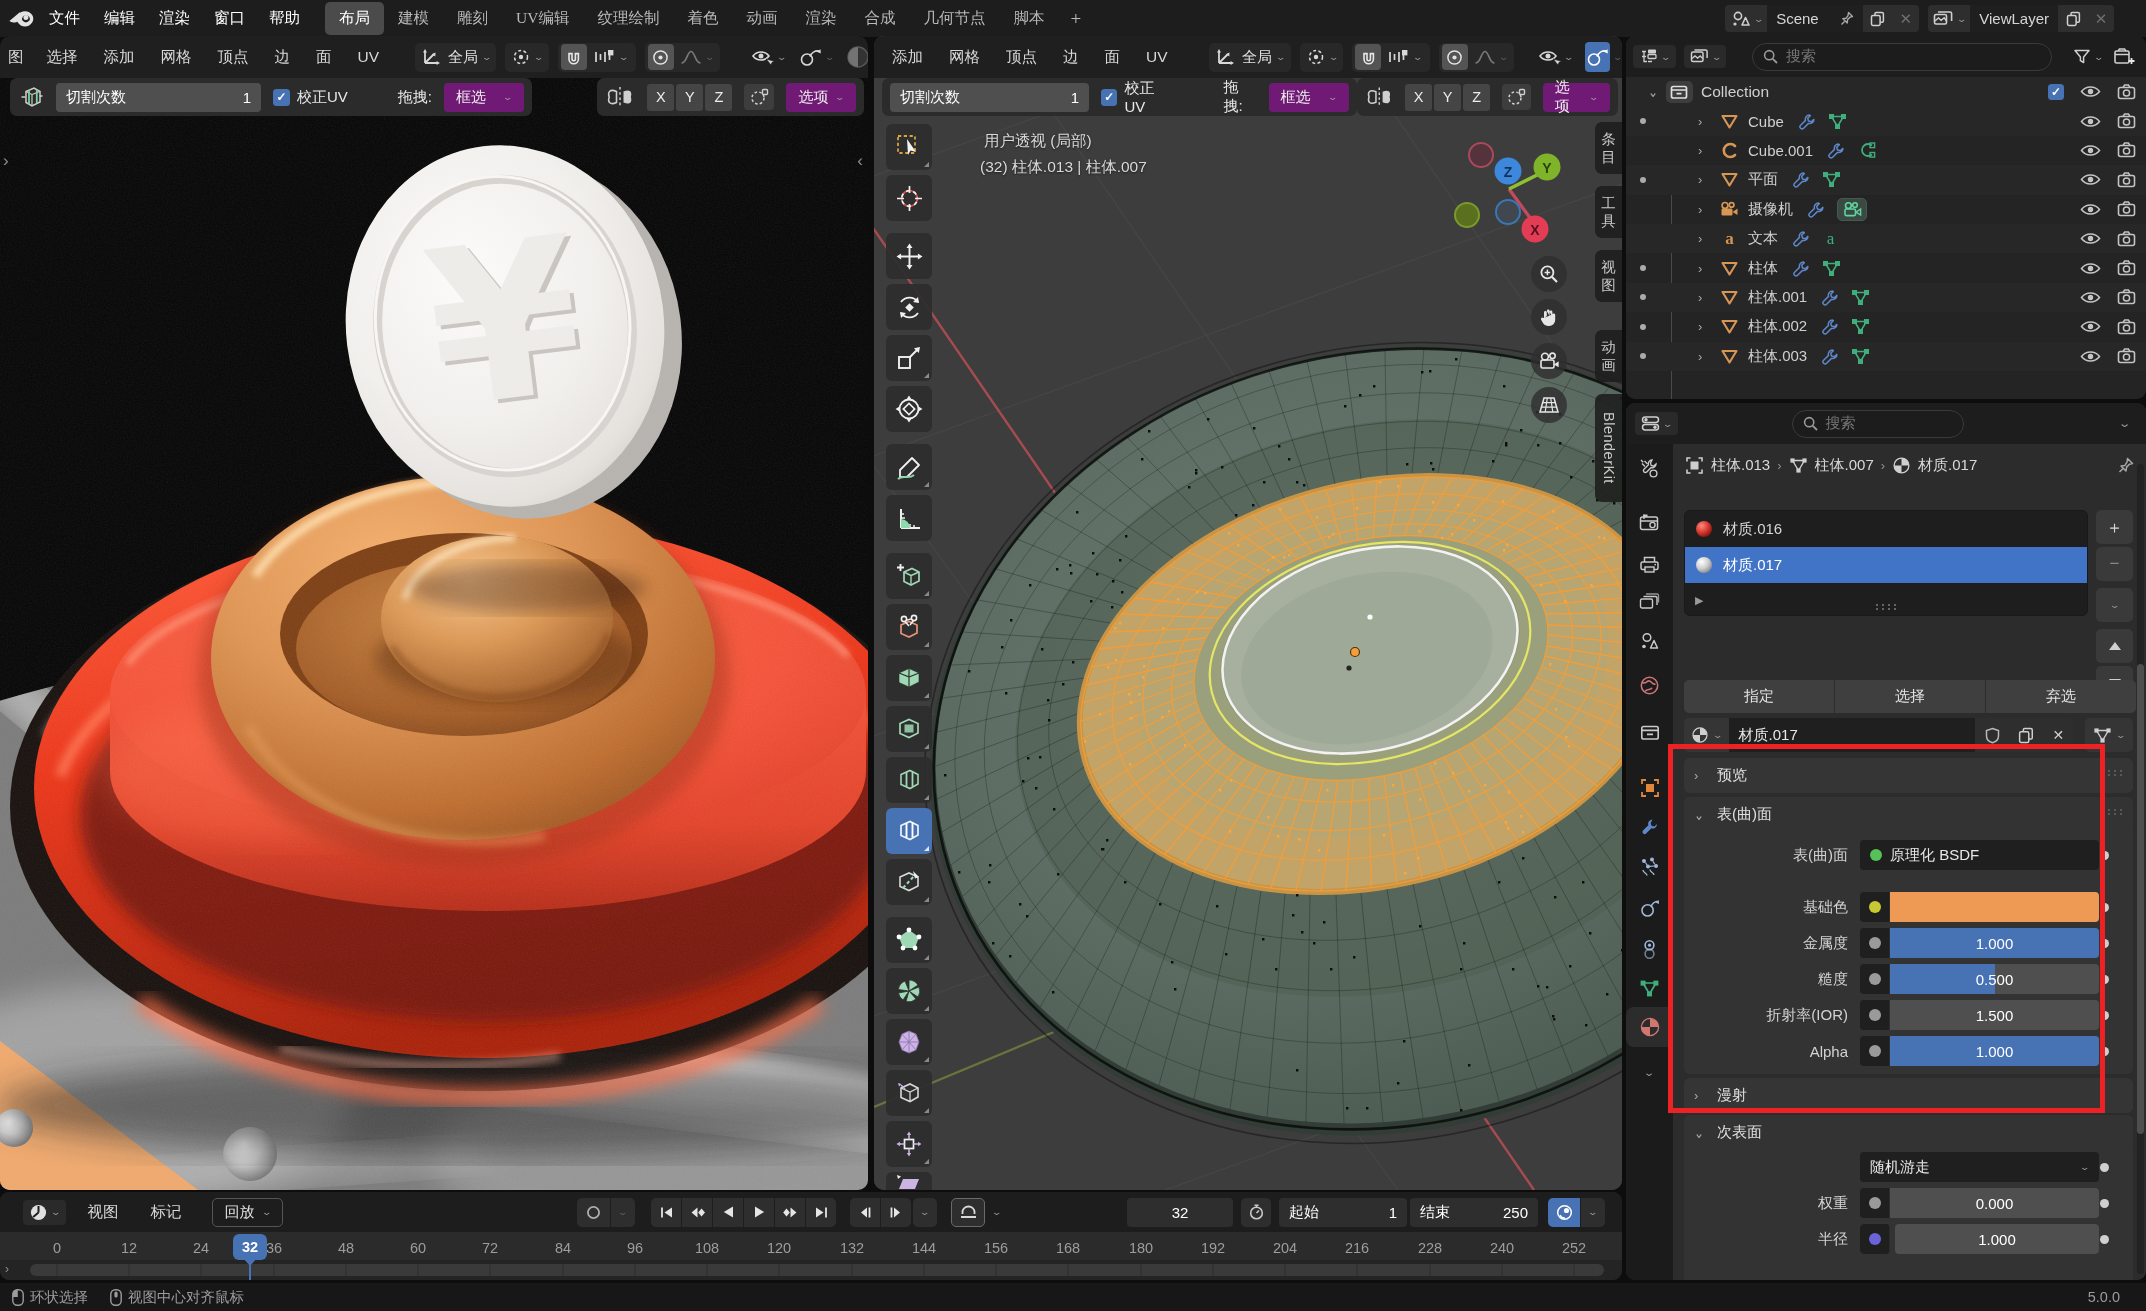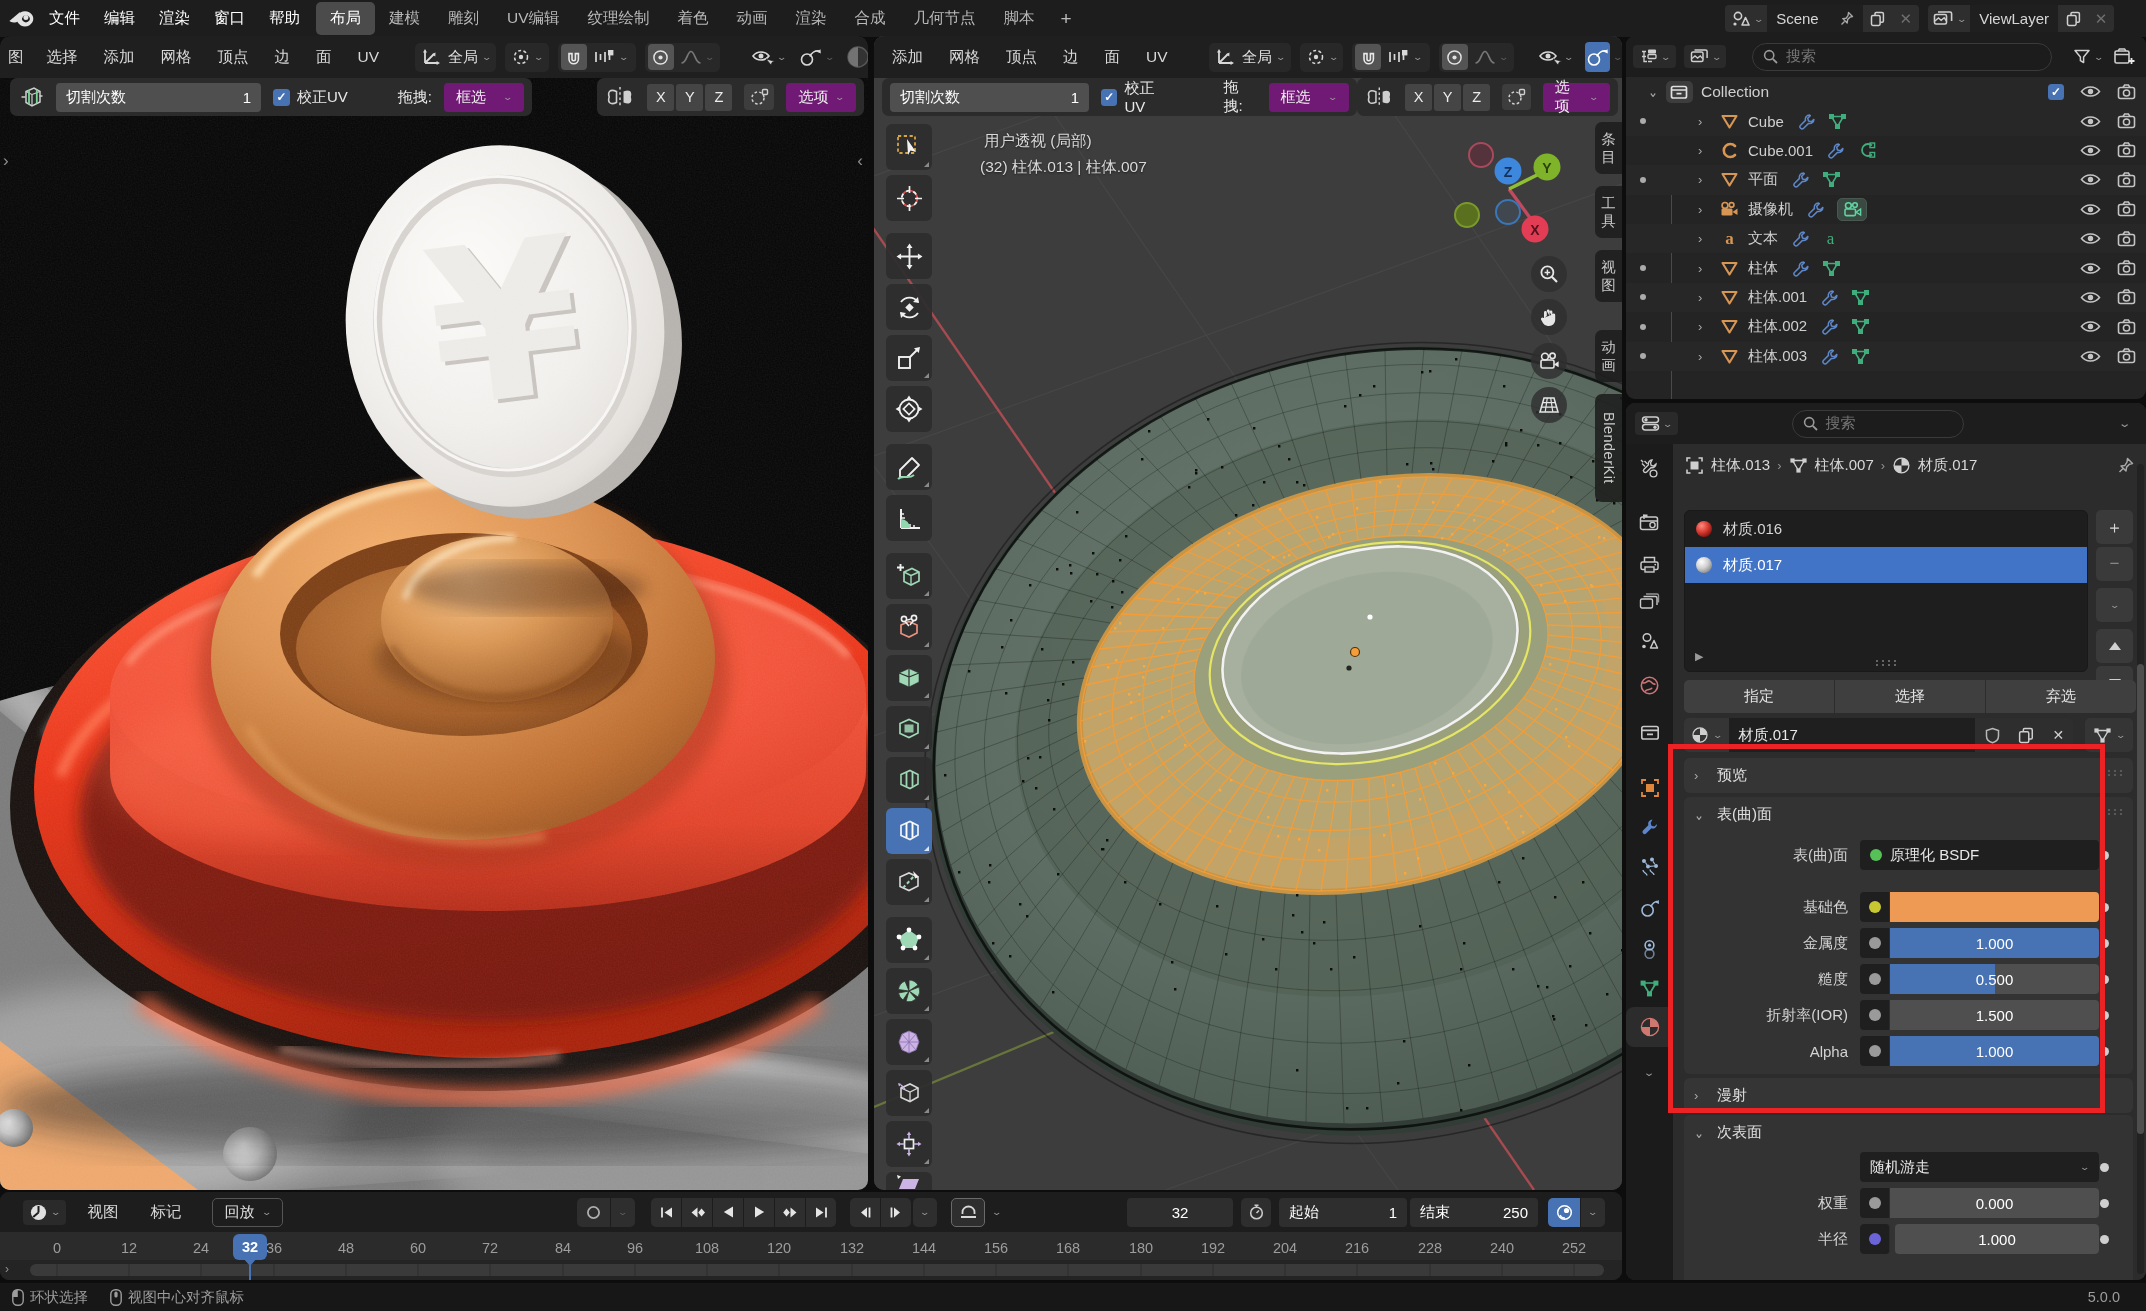--- a/index.html
+++ b/index.html
@@ -5,21 +5,21 @@
   * { margin:0; padding:0; box-sizing:border-box; }
   html,body { width:2146px; height:1311px; overflow:hidden; }
   body { position:relative; background:#0d0d0d; font-family:"Liberation Sans",sans-serif;
          color:#d6d6d6; font-size:15px; -webkit-font-smoothing:antialiased; cursor:default; }
   svg { display:block; }
   .abs { position:absolute; }
   
   #topbar { position:absolute; left:0; top:0; width:2146px; height:37px; background:#1d1d1d;
             display:flex; align-items:center; }
   .tb-menu { color:#ffffff; padding:0 12px; font-size:15.5px; }
-  .ws-tabs { display:flex; align-items:center; margin-left:4px; }
+  .ws-tabs { display:flex; align-items:center; margin-left:13px;font-family:Liberation Serif, serif; }
   .ws-tab { color:#b9b9b9; padding:6px 14px; font-size:15.5px; border-radius:5px; white-space:nowrap; }
   .ws-tab.active { background:#4b4b4b; color:#ffffff; }
   .ws-plus { color:#bbb; font-size:19px; padding:0 12px; }
   .tb-right { margin-left:auto; display:flex; align-items:center; gap:9px; padding-right:32px; }
   .id-block { display:flex; align-items:center; height:27px; }
   .id-icon-btn { display:flex; align-items:center; background:#2e2e2e; height:27px; padding:0 5px;
                  border-radius:4px 0 0 4px; }
   .id-name { display:flex; align-items:center; height:27px; background:#1f1f1f; padding:0 9px; gap:7px; }
   .id-btn { display:flex; align-items:center; justify-content:center; width:30px; height:27px; background:#2e2e2e; }
   .id-btn.last { border-radius:0 4px 4px 0; }
@@ -72,21 +72,21 @@
   .ol-name { color:#cfcfcf; margin-left:8px; font-size:15px; }
   .ol-right { position:absolute; right:10px; display:flex; gap:16px; align-items:center; }
   .exp { color:#a8a8a8; font-size:12px; transform:scaleY(1.3); display:inline-block; width:14px; }
   #properties { position:absolute; left:1626px; top:403px; width:520px; height:877px; background:#2c2c2c;
                 border-radius:9px; overflow:hidden; }
   .ptab-col { position:absolute; left:0; top:41px; bottom:0; width:47px; background:#1b1b1b; }
   .ptab { position:absolute; left:0; width:47px; height:40px; display:flex; align-items:center; justify-content:center; }
   .ptab.active { background:#2c2c2c; border-radius:8px 0 0 8px; }
   .prop-body { position:absolute; left:47px; top:41px; right:0; bottom:0; background:#2c2c2c; }
   .crumb { display:flex; align-items:center; gap:7px; padding:12px 12px 6px 12px; color:#d8d8d8; }
-  .slotlist { position:absolute; left:11px; top:66px; width:404px; height:162px; background:#1e1e1e;
+  .slotlist { position:absolute; left:11px; top:66px; width:404px; height:106px; background:#1e1e1e;
               border-radius:6px; border:1px solid #191919; overflow:hidden; }
   .slot { height:36px; display:flex; align-items:center; gap:10px; padding:0 10px; color:#d6d6d6; }
   .slot.sel { background:#4174c7; color:#fff; }
   .sidebtn { position:absolute; width:37px; height:34px; background:#3a3a3a; border-radius:5px;
              display:flex; align-items:center; justify-content:center; color:#d6d6d6; font-size:17px; }
   .tribtns { position:absolute; left:11px; top:236px; width:452px; height:33px; display:flex; gap:1px; }
   .tribtns > div { flex:1; background:#3f3f3f; display:flex; align-items:center; justify-content:center;
                    color:#e2e2e2; }
   .tribtns > div:first-child { border-radius:5px 0 0 5px; }
   .tribtns > div:last-child { border-radius:0 5px 5px 0; }

